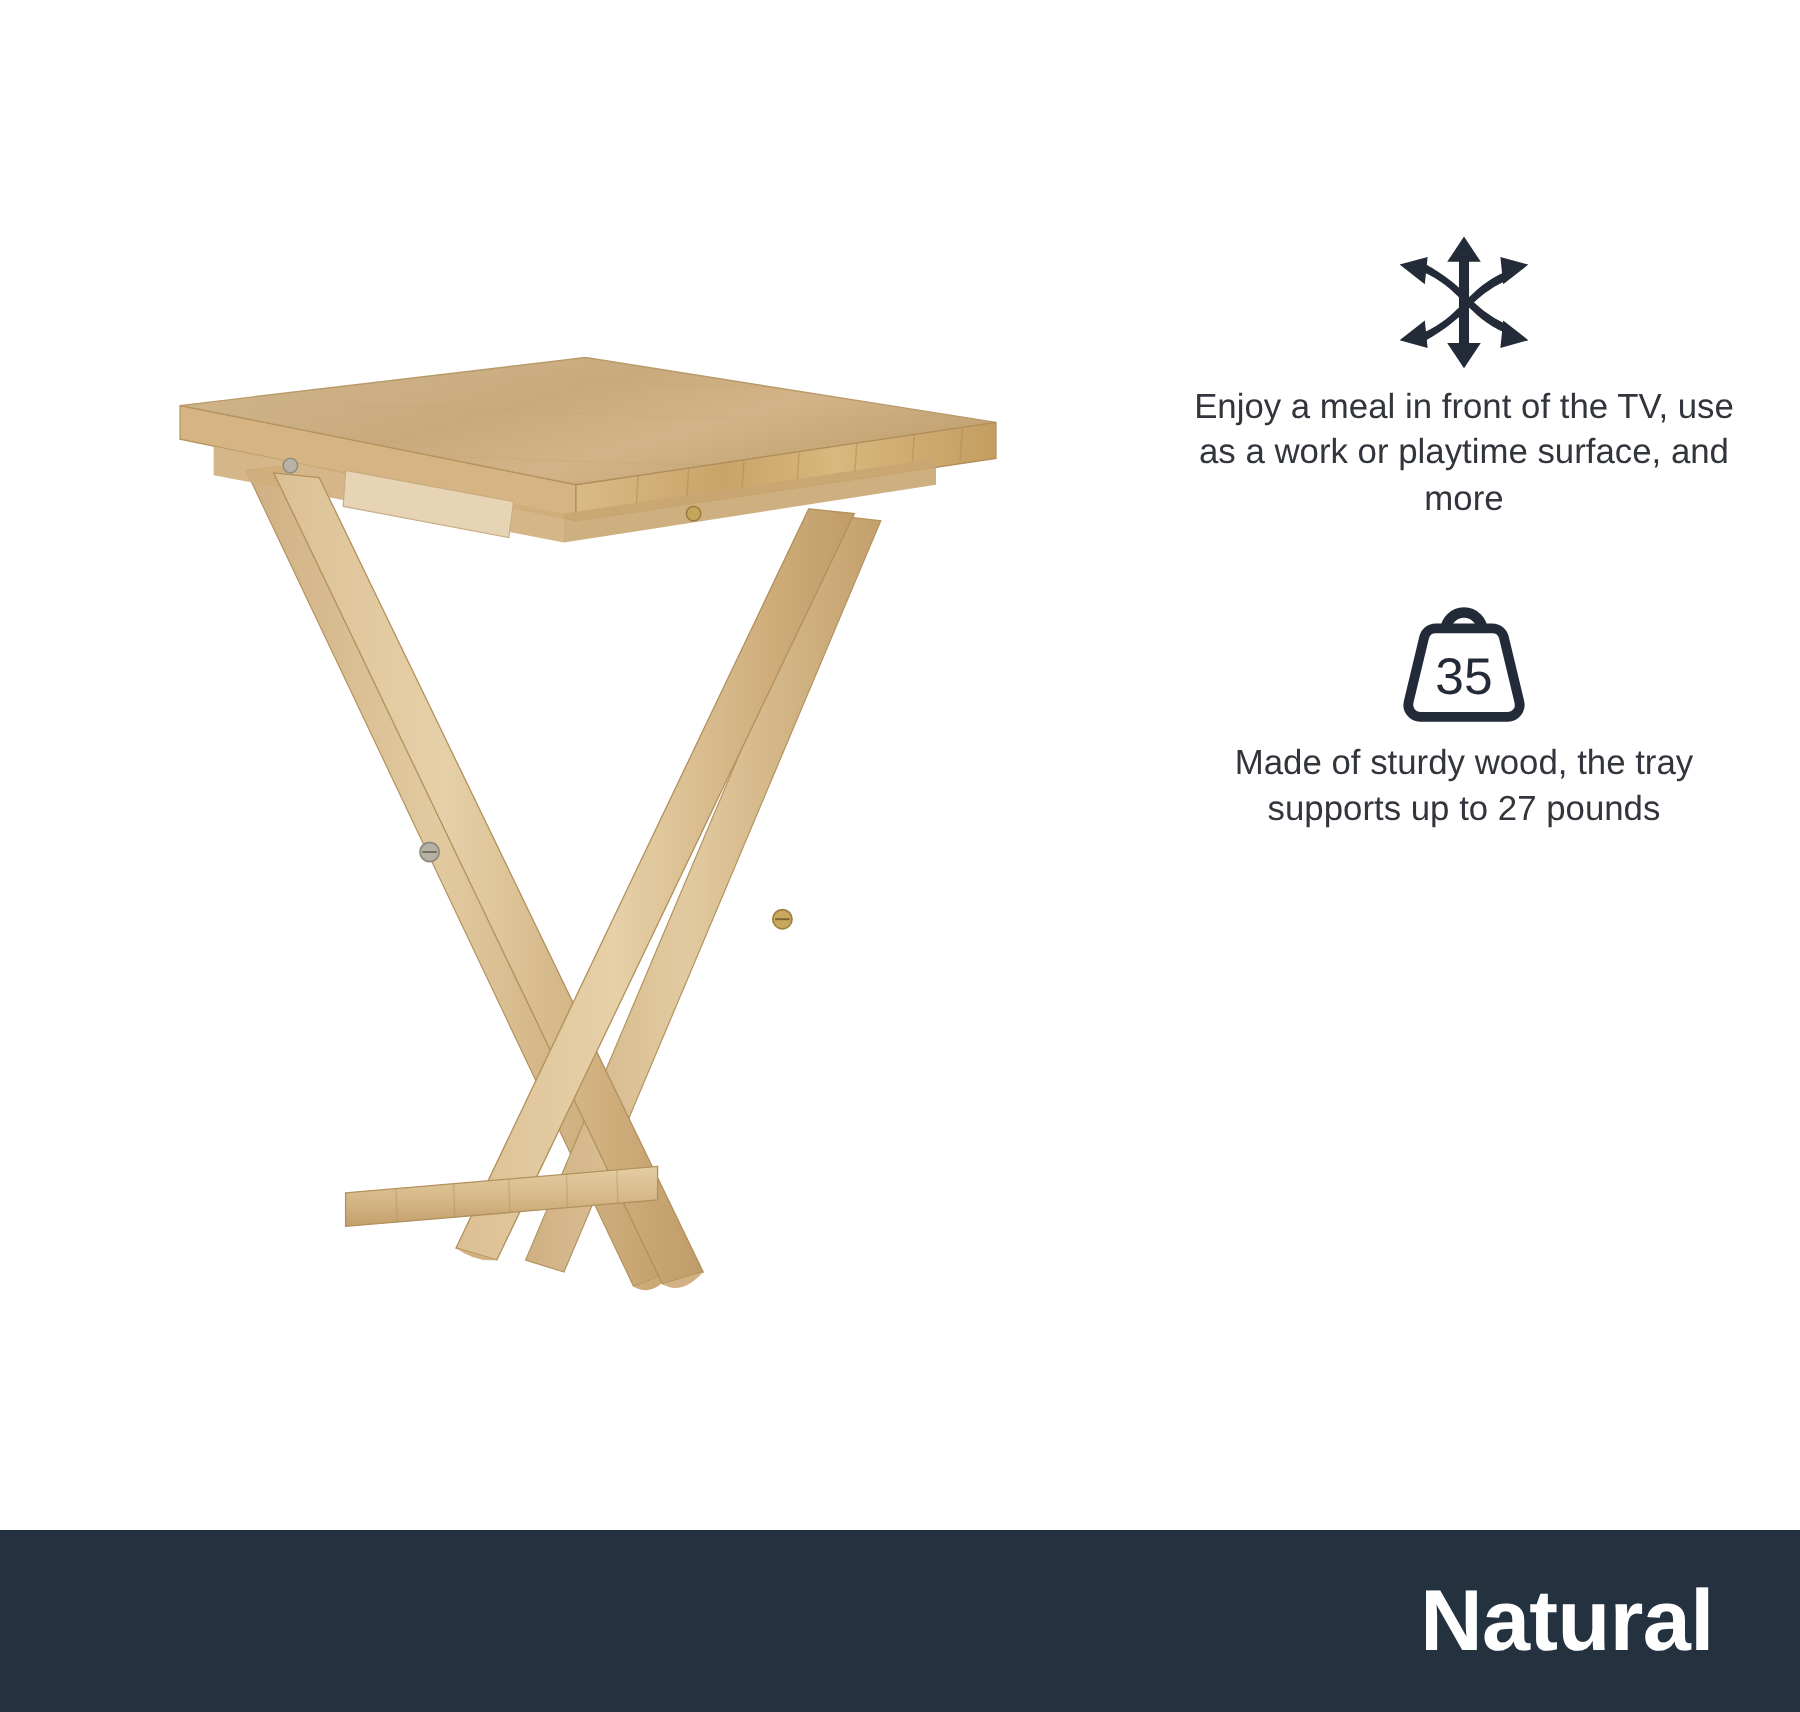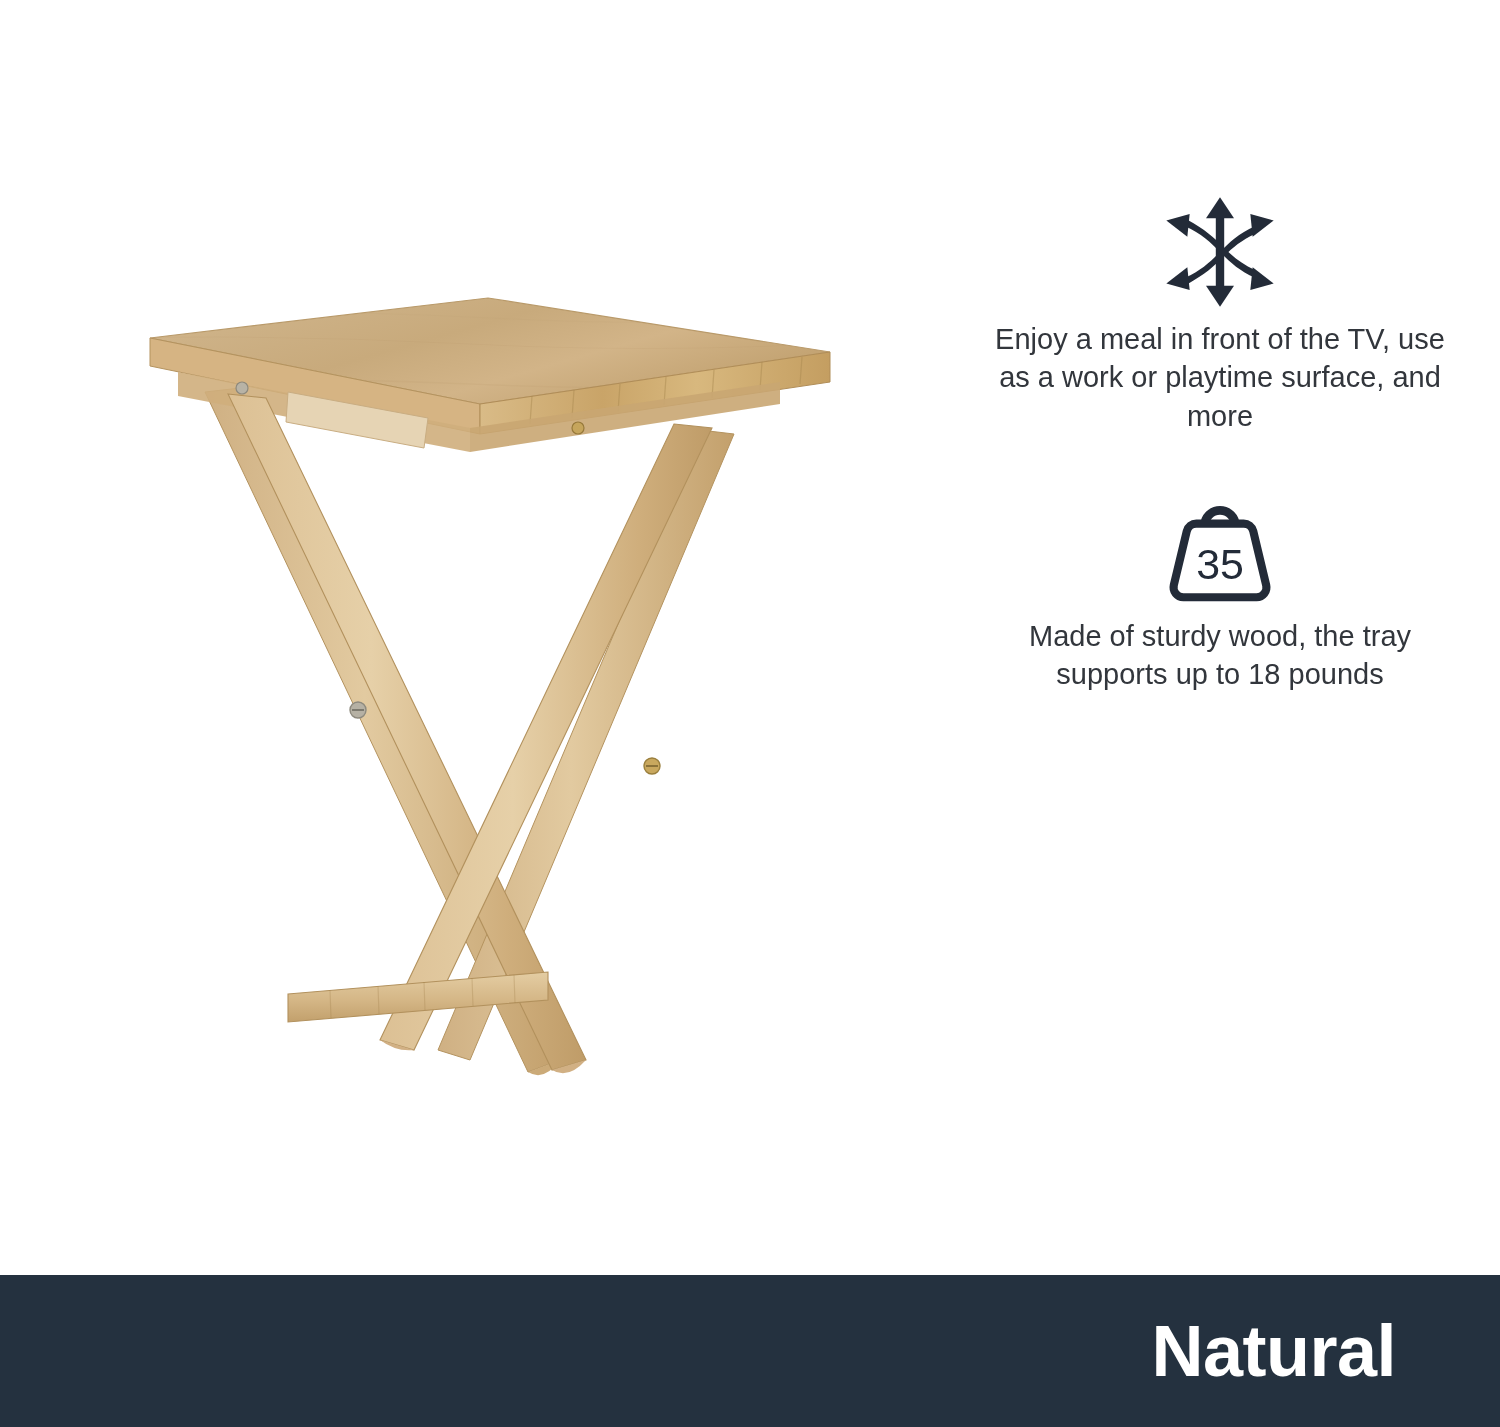--- a/index.html
+++ b/index.html
@@ -94,21 +94,21 @@
     display: flex;
     align-items: center;
     justify-content: flex-end;
   }
 
   #banner-label {
     color: #ffffff;
     font-size: 72px;
     font-weight: 700;
     letter-spacing: -0.5px;
-    padding-right: 104px;
+    padding-right: 72px;
     line-height: 1;
   }
 </style>
 </head>
 <body>
 
 <div id="page">
 
   <div id="product-photo">
     <svg id="table-svg" width="940" height="1275" viewBox="0 0 940 1275">
@@ -272,21 +272,21 @@
           <path d="M44,28 A14,14 0 0 1 72,28" fill="none" stroke="#232b38" stroke-width="8" stroke-linecap="round"></path>
 
           <path d="M36.5,26 L79.5,26 A9,9 0 0 1 88.2,32.8 L100,82
                    A9,9 0 0 1 91.3,93 L24.7,93
                    A9,9 0 0 1 16,82 L27.8,32.8
                    A9,9 0 0 1 36.5,26 Z" fill="#ffffff" stroke="#232b38" stroke-width="7.4" stroke-linejoin="round"></path>
 
           <text x="58" y="76" text-anchor="middle" font-family="'Liberation Sans', sans-serif" font-size="39" font-weight="400" fill="#232b38">35</text>
         </svg>
       </div>
-      <div class="feature-desc">Made of sturdy wood, the tray supports up to 18 pounds</div>
+      <div class="feature-desc">Made of sturdy wood, the tray supports up to 27 pounds</div>
     </div>
 
   </div>
 
   <div id="bottom-banner">
     <div id="banner-label">Natural</div>
   </div>
 
 </div>
 

